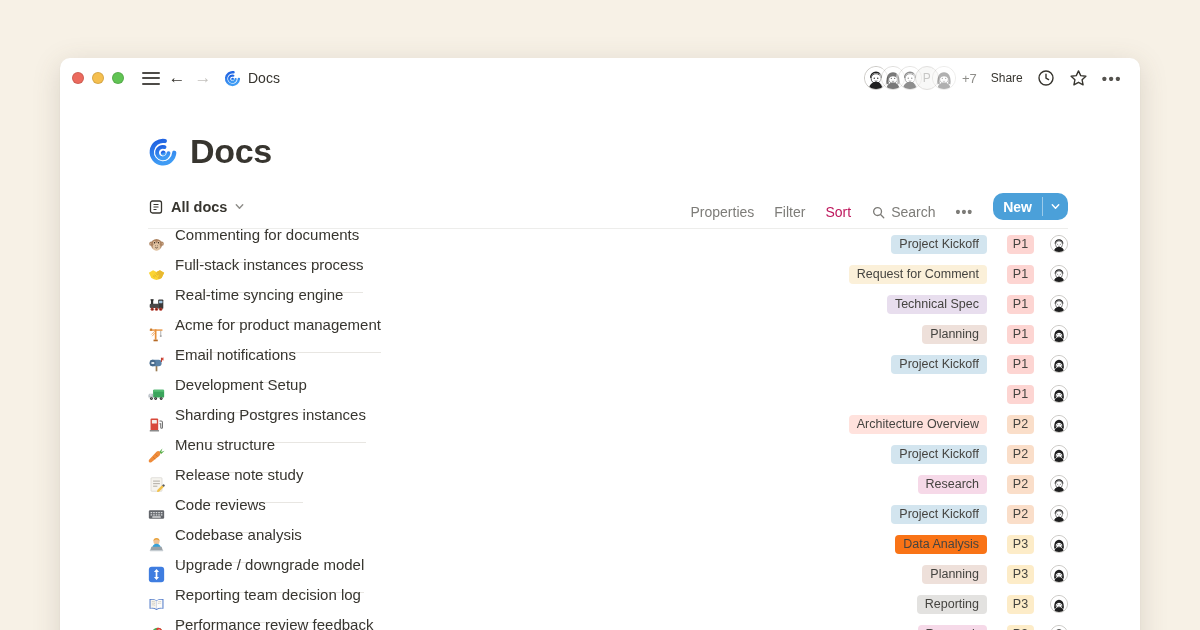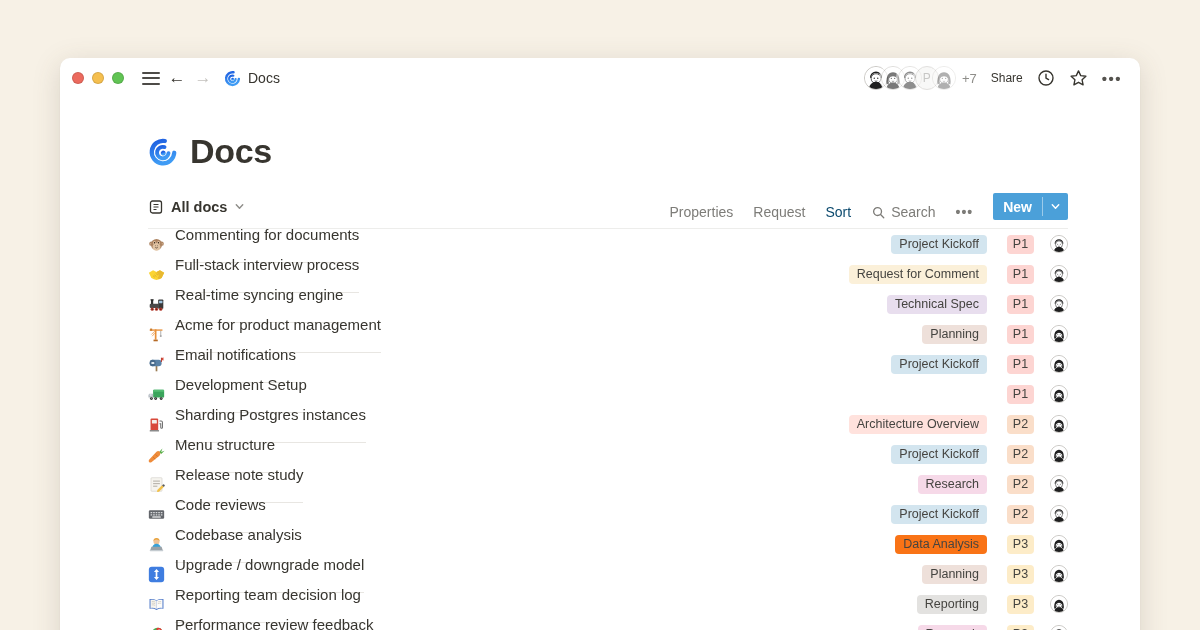--- a/index.html
+++ b/index.html
@@ -40,23 +40,23 @@
   .tb-svg { cursor:pointer; display:flex; align-items:center; }
   .ellipsis { font-size:15px; letter-spacing:1.5px; color:#55534f; cursor:pointer; font-weight:700; }
   
   .content { padding:0 72px 0 88px; }
   .page-heading { display:flex; align-items:center; gap:12px; margin-top:34px; }
   .page-heading h1 { font-size:34px; font-weight:700; letter-spacing:-0.3px; color:#37352f; }
   .toolbar { display:flex; align-items:center; margin-top:22px; height:27px;gap:20px; }
   .view-select { display:flex; align-items:center; gap:7px; font-size:14.5px; font-weight:700; color:#37352f; cursor:pointer; }
   .toolbar-right { margin-left:auto; display:flex; align-items:flex-end; gap:20px; }
   .tb-text { font-size:14px; color:#7d7c78; cursor:pointer; }
-  .tb-text.active { color:#0c4a6e; }
+  .tb-text.active { color:#be185d; }
   .search-group { display:flex; align-items:center; gap:5px; color:#7d7c78; font-size:14px; cursor:pointer; }
-  .new-button { display:flex; align-items:stretch; background:#4ba0d9; border-radius:2px; overflow:hidden; cursor:pointer; height:27px; }
+  .new-button { display:flex; align-items:stretch; background:#4ba0d9; border-radius:10px; overflow:hidden; cursor:pointer; height:27px; }
   .new-button .label { color:#fff; font-size:14px; font-weight:700; padding:0 10px; display:flex; align-items:center; }
   .new-button .split { width:1px; background:rgba(255,255,255,.45); margin:4px 0; }
   .new-button .dd { display:flex; align-items:center; padding:0 7px; }
   .divider { height:1px; background:#ededeb; margin-top:8px; }
   
   .rows { }
   .row { height:30px; display:flex; align-items:center; cursor:pointer; }
   .row .icon { width:17px; height:17px; margin-right:10px; flex:none; display:flex; }
   .row .title { font-size:15px; font-weight:500; color:#37352f; border-bottom:1px solid #e8e6e2; padding-bottom:18px; line-height:18px; white-space:nowrap; }
   .row .spacer { flex:1; }
@@ -323,21 +323,21 @@
         <svg width="16" height="16">
             <use href="#ic-doc"></use>
           </svg>
         <span>All docs</span>
         <svg width="11" height="11" style="color:#8f8e8a">
             <use href="#ic-chevron"></use>
           </svg>
       </div>
       <div class="toolbar-right">
         <span class="tb-text">Properties</span>
-        <span class="tb-text">Request</span>
+        <span class="tb-text">Filter</span>
         <span class="tb-text active">Sort</span>
         <span class="search-group">
           <svg width="15" height="15">
               <use href="#ic-search"></use>
             </svg>
           <span>Search</span>
         </span>
         <span class="tb-text" style="letter-spacing:1px;font-weight:700">•••</span>
         <div class="new-button">
           <span class="label">New</span>
@@ -370,21 +370,21 @@
             </svg>
           </span>
   </div>
 
   <div class="row">
     <span class="icon">
             <svg class="em">
               <use href="#em-handshake"></use>
             </svg>
           </span>
-    <span class="title">Full-stack interview process</span>
+    <span class="title">Full-stack instances process</span>
     <span class="spacer"></span>
     <span class="tag" style="background: rgb(251, 240, 217); margin-left: 23px;">Request for Comment</span>
     <span class="pri" style="background: rgb(253, 213, 210);">P1</span>
     <span class="avatar">
             <svg>
               <use href="#av-man"></use>
             </svg>
           </span>
   </div>
 

